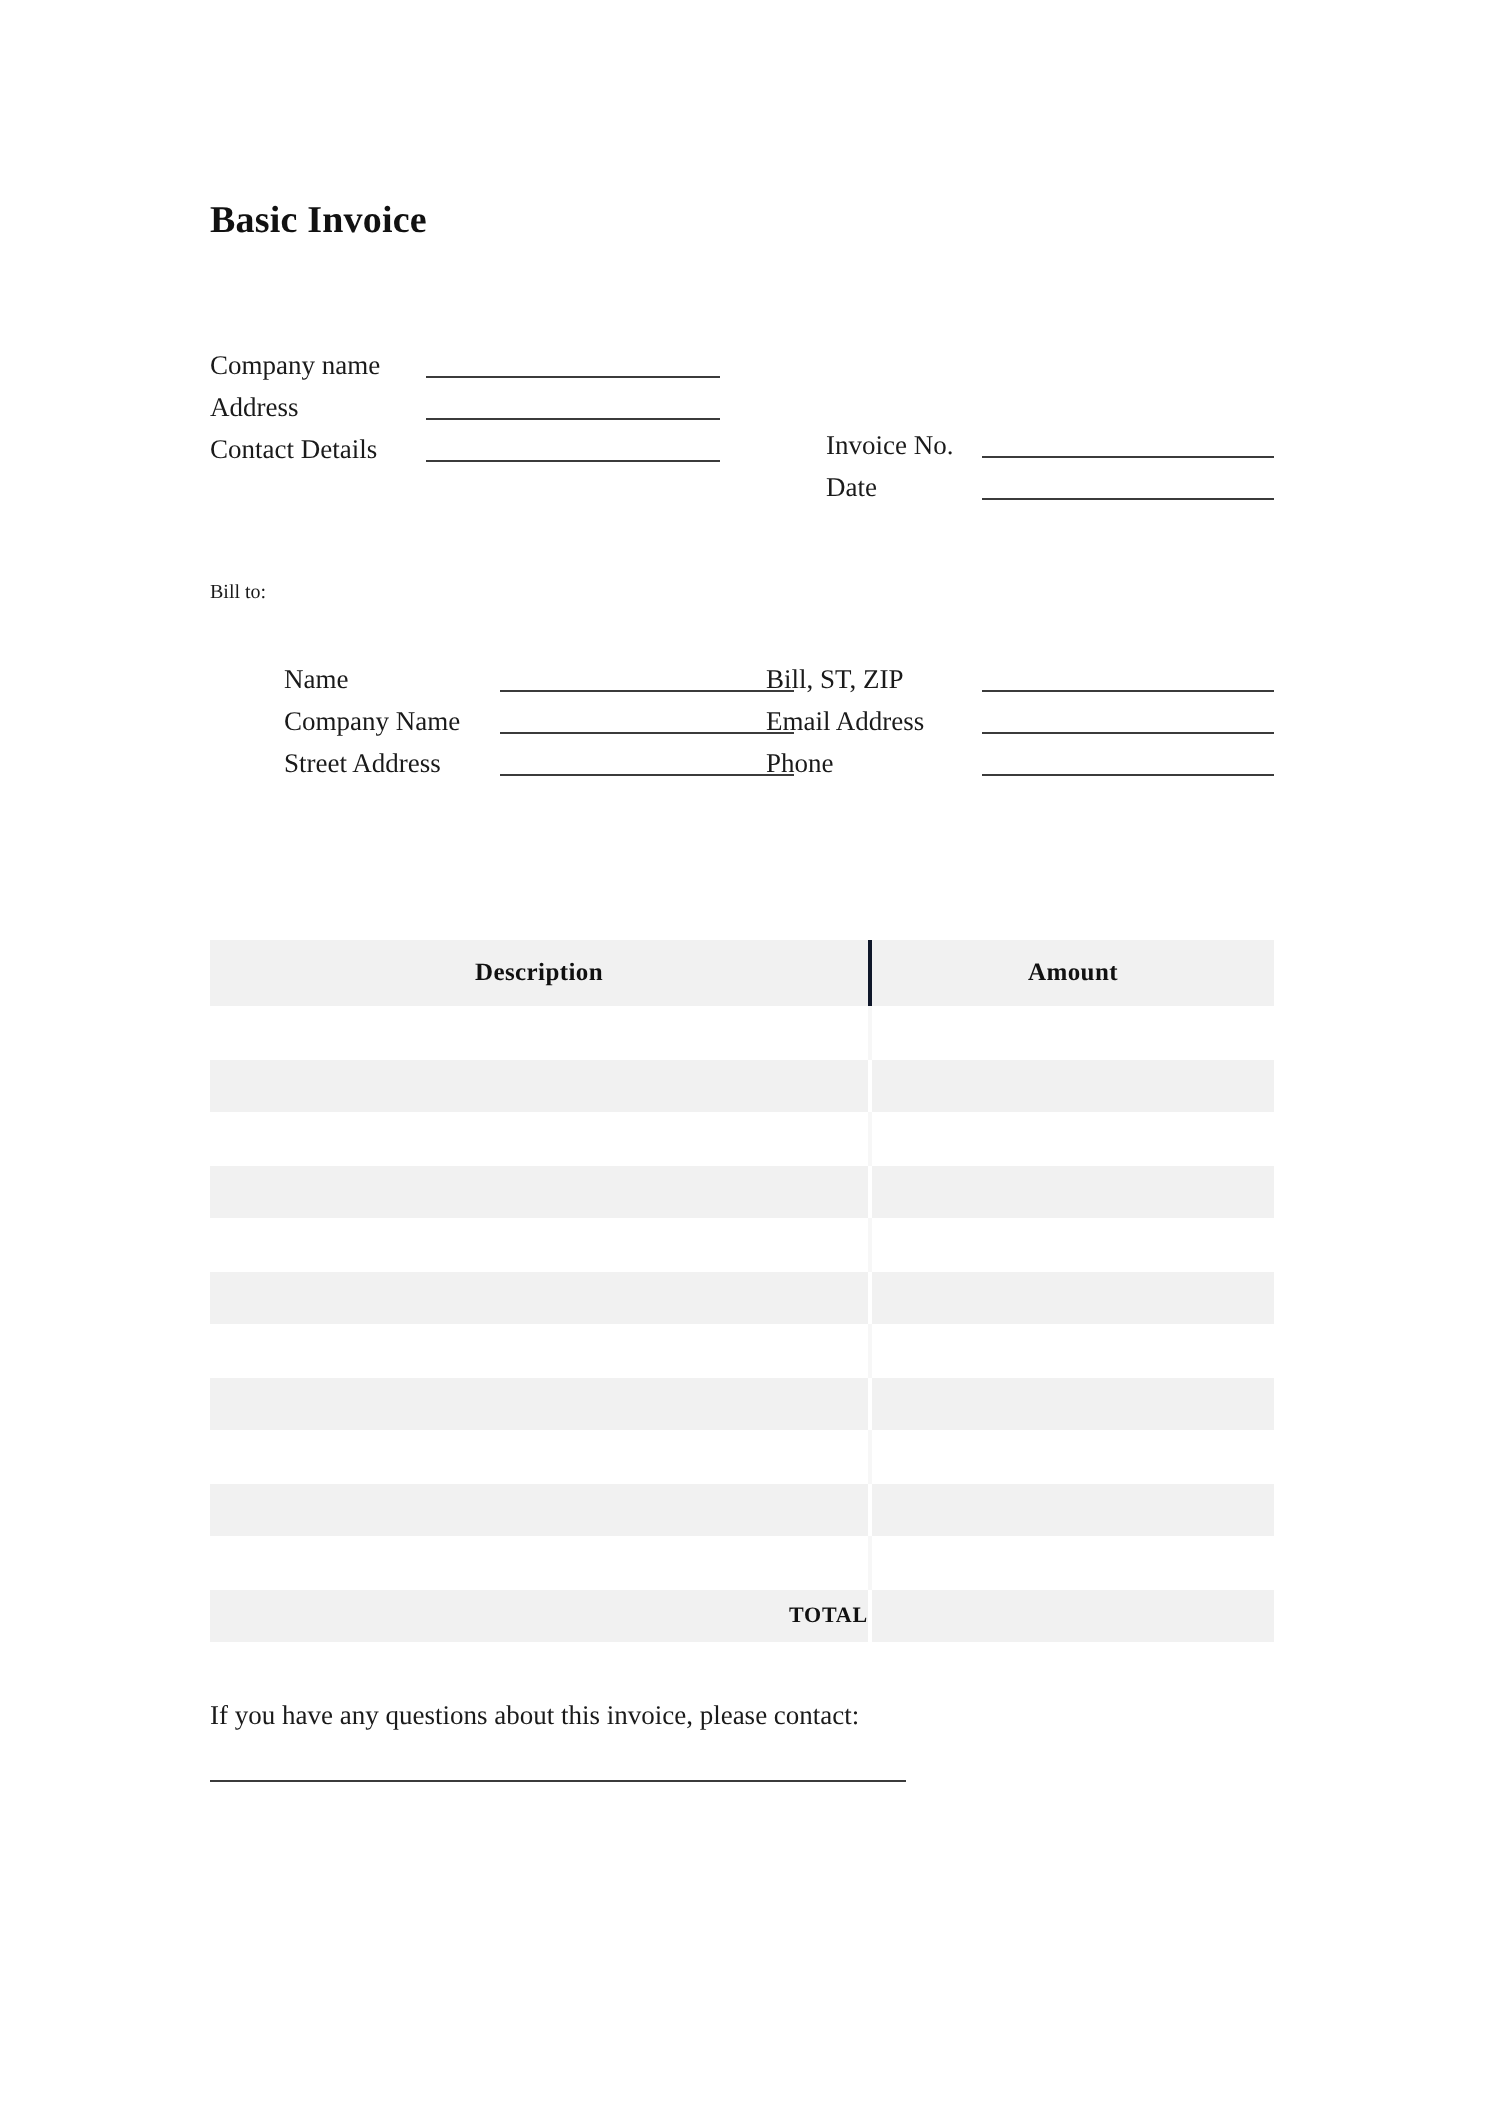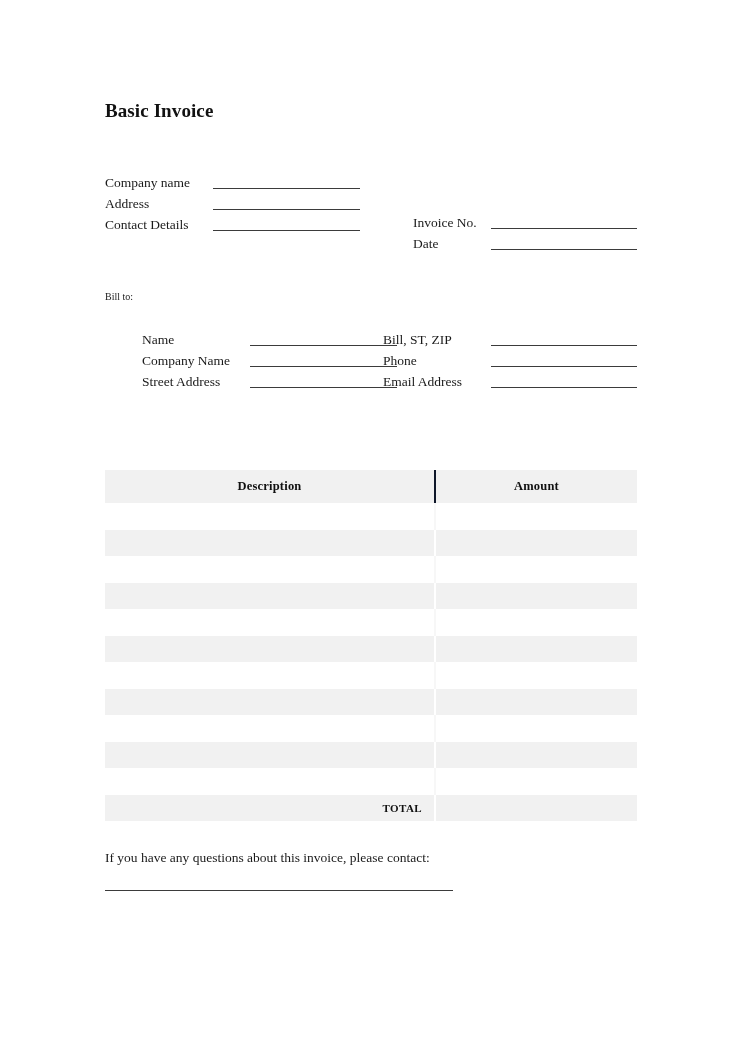--- a/index.html
+++ b/index.html
@@ -133,21 +133,20 @@
   .items-table tbody tr.row-plain td.cell-desc {
     border-right: 2px solid #f7f7f7;
   }
   .items-table tfoot td {
     height: 26px;
     background: #f1f1f1;
     vertical-align: middle;
   }
   .items-table tfoot td.total-label-cell {
     text-align: right;
-    padding-right: 12px;
     font-size: 11px;
     font-weight: bold;
     letter-spacing: 0.4px;
     color: #111111;
     border-right: 2px solid #ffffff;
   }
 
   
   .footer-note {
     position: absolute;
@@ -216,25 +215,25 @@
       <span class="field-rule"></span>
     </div>
   </div>
 
   <div class="field-block" id="billto-right">
     <div class="field-row">
       <span class="field-label">Bill, ST, ZIP</span>
       <span class="field-rule"></span>
     </div>
     <div class="field-row">
+      <span class="field-label">Email Address</span>
+      <span class="field-rule"></span>
+    </div>
+    <div class="field-row">
       <span class="field-label">Phone</span>
-      <span class="field-rule"></span>
-    </div>
-    <div class="field-row">
-      <span class="field-label">Email Address</span>
       <span class="field-rule"></span>
     </div>
   </div>
 
   <table class="items-table">
     <colgroup>
       <col class="col-desc">
       <col class="col-amt">
     </colgroup>
     <thead>

